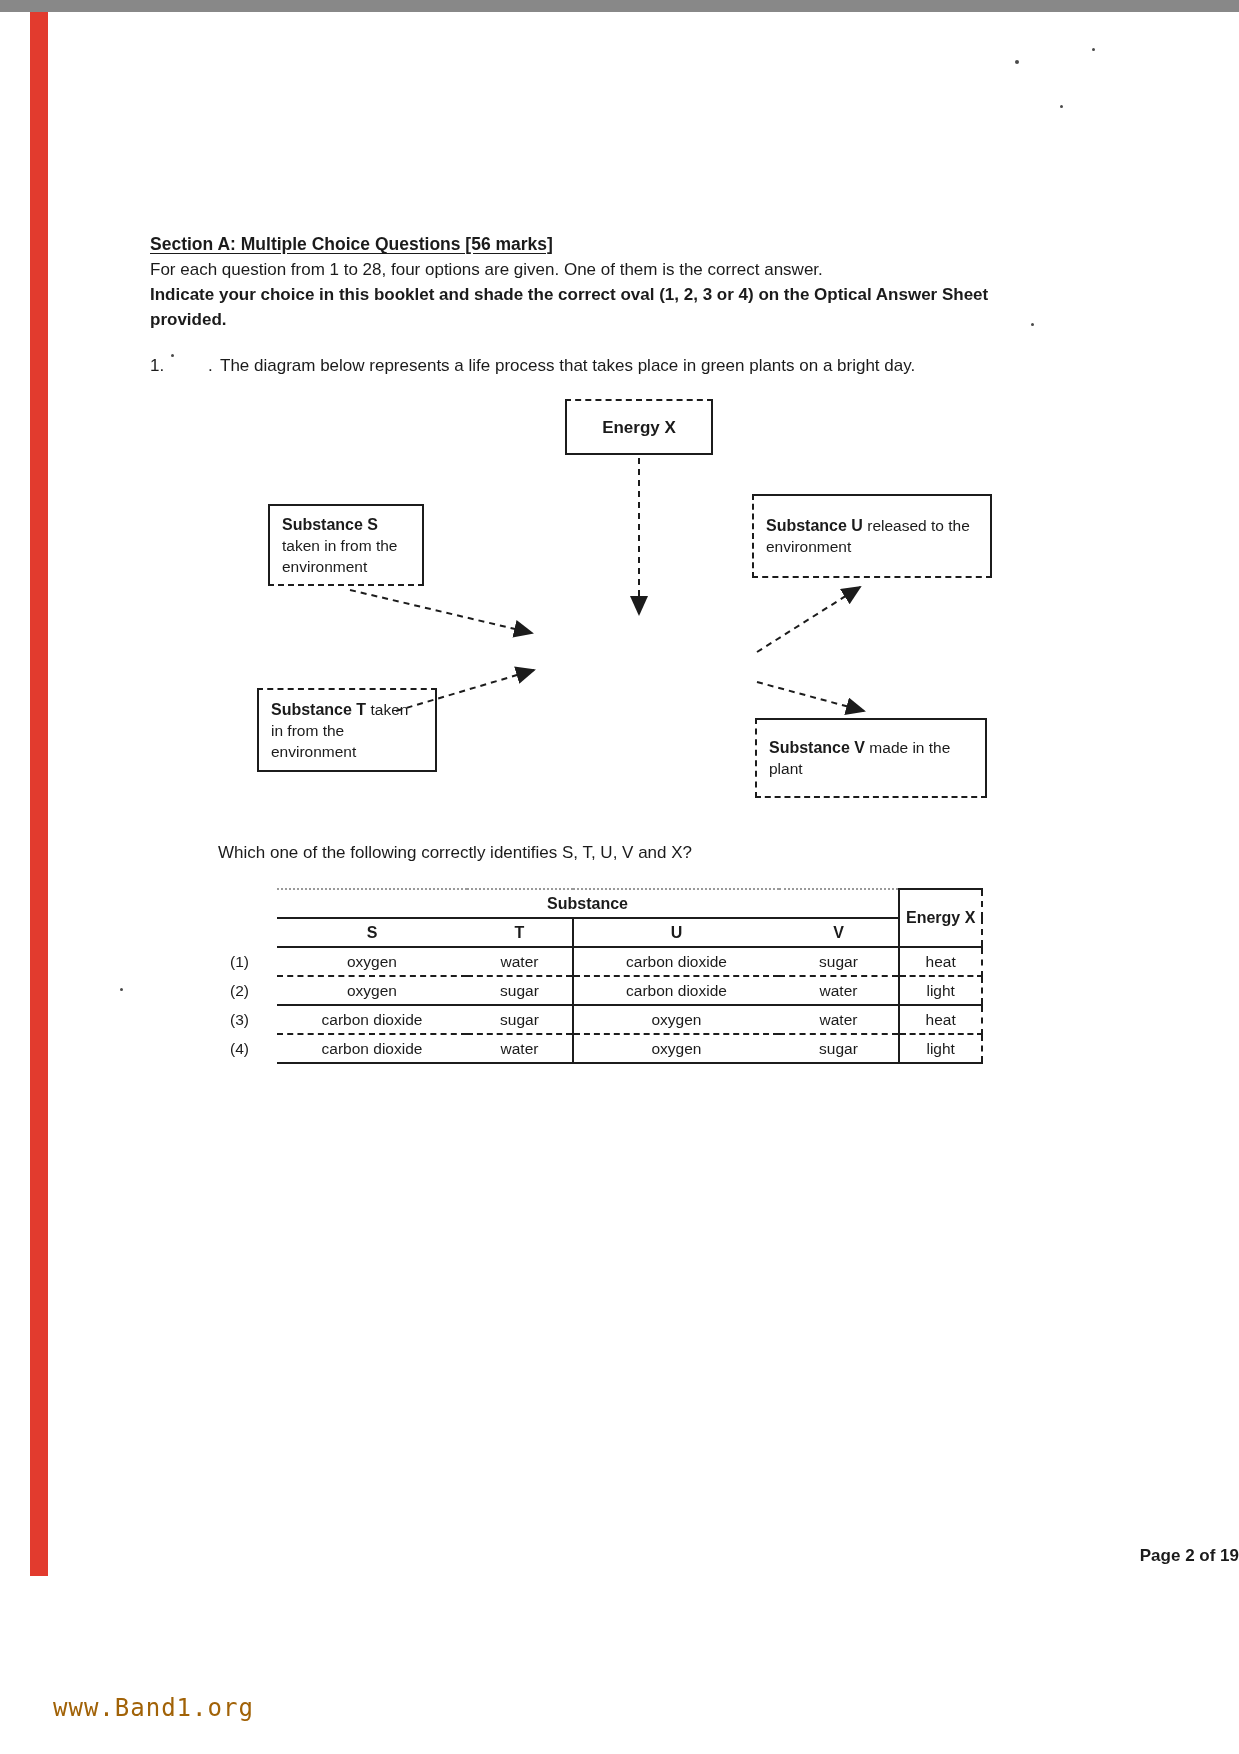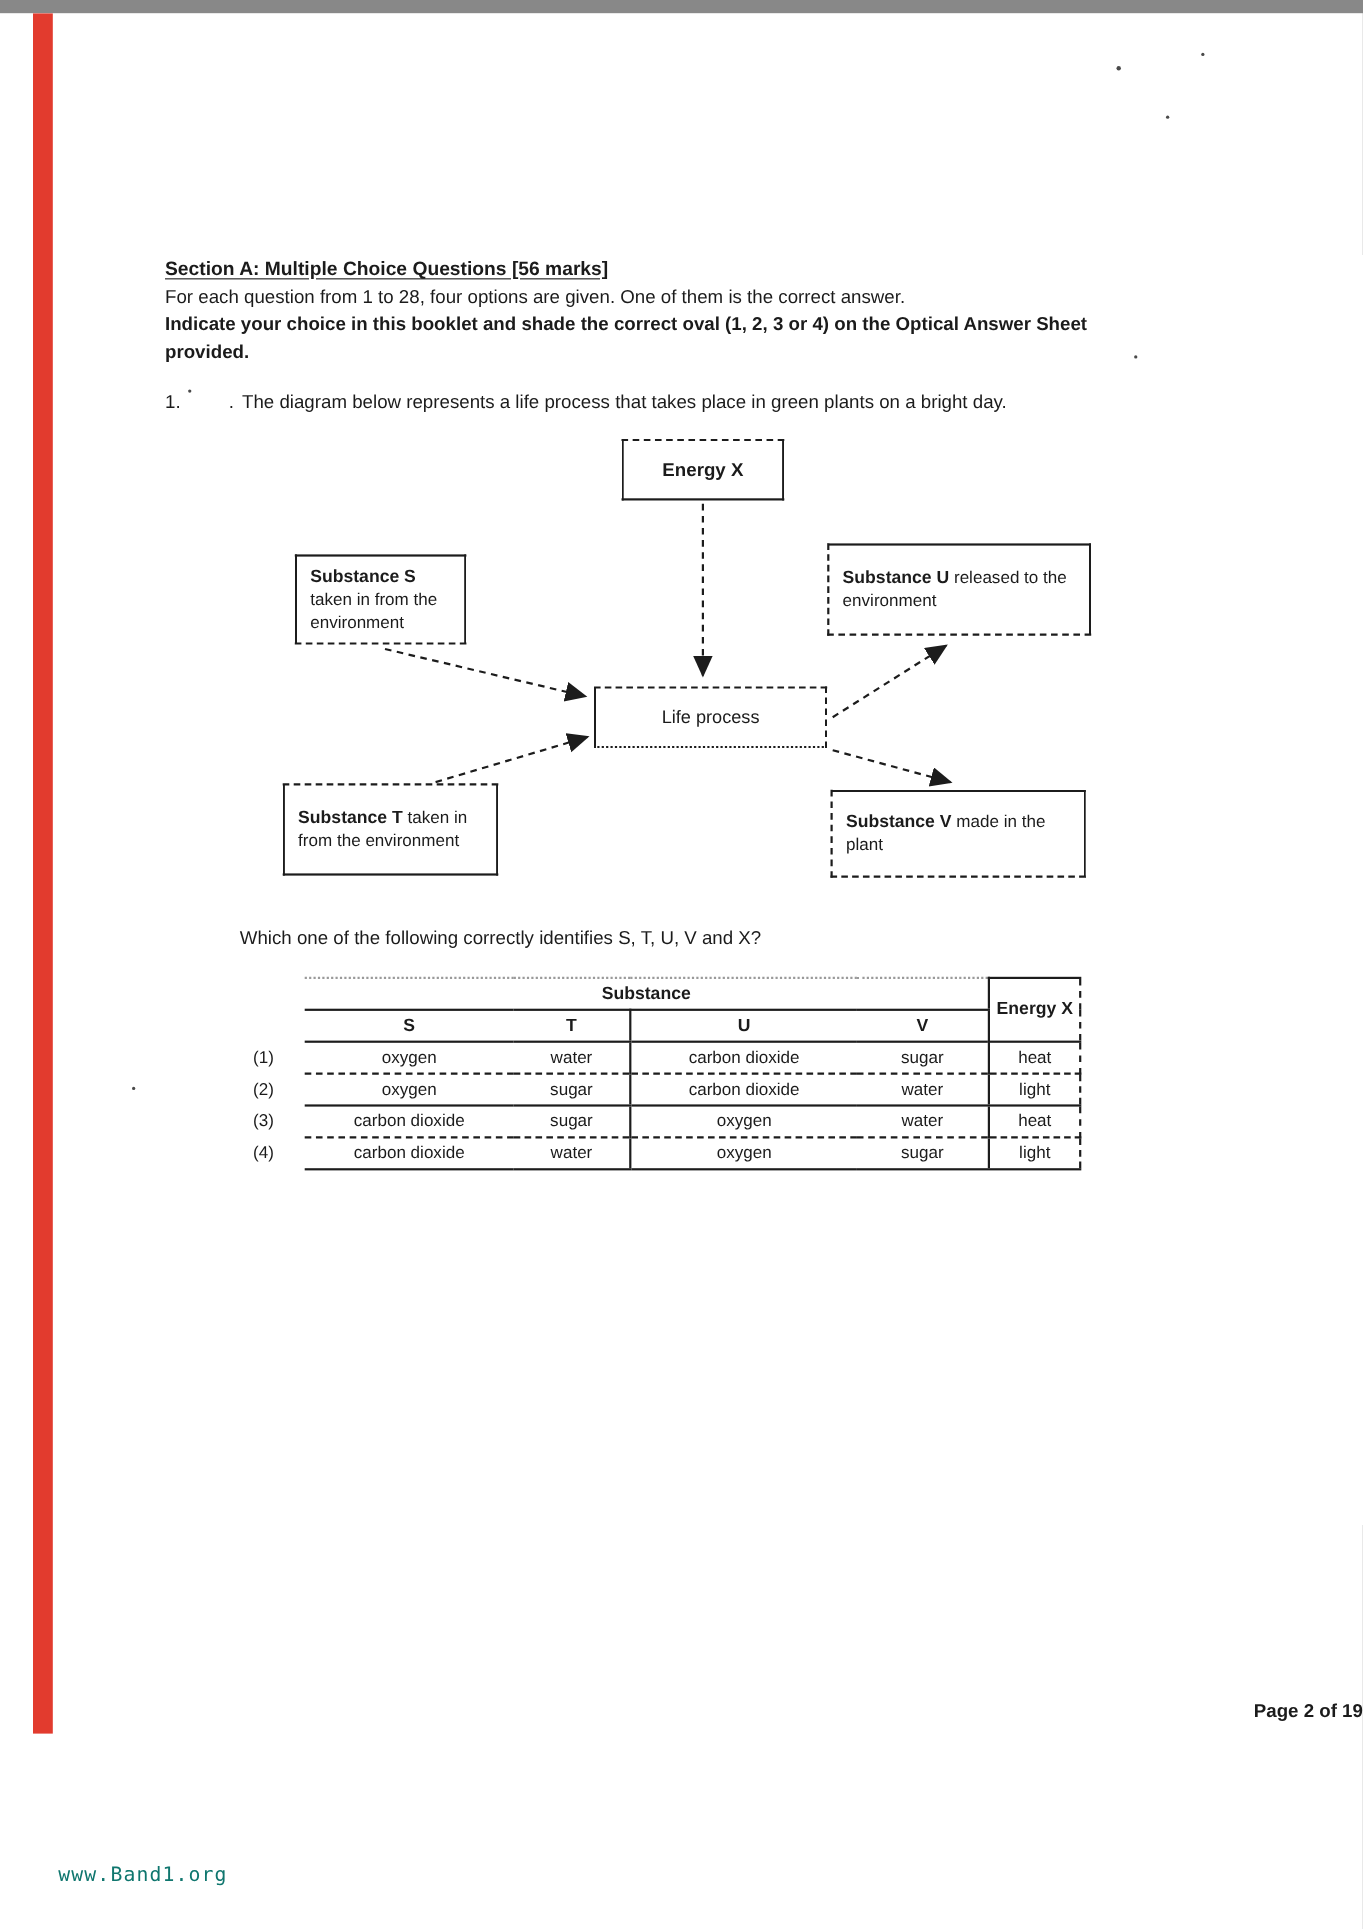--- a/index.html
+++ b/index.html
@@ -31,21 +31,21 @@
   
   .dbox{position:absolute;border:2px solid #1c1c1c;box-sizing:border-box;
         display:flex;align-items:center;justify-content:center;text-align:left;
         font-size:15.5px;line-height:21px;background:#fff;}
   .dbox .pad{padding:4px 12px;}
   .dbox b{font-size:16px;}
   #d-energy{left:565px;top:387px;width:148px;height:56px;border-top-style:dashed;font-weight:bold;font-size:17px;}
   #d-s{left:268px;top:492px;width:156px;height:82px;border-bottom-style:dashed;}
   #d-u{left:752px;top:482px;width:240px;height:84px;border-left-style:dashed;border-bottom-style:dashed;}
   #d-lp{left:540px;top:612px;width:212px;height:56px;border-top-style:dashed;border-bottom-style:dotted;border-right-style:dashed;font-size:16.5px;}
-  #d-t{left:257px;top:700px;width:196px;height:84px;border-top-style:dashed;}
+  #d-t{left:257px;top:676px;width:180px;height:84px;border-top-style:dashed;}
   #d-v{left:755px;top:706px;width:232px;height:80px;border-left-style:dashed;border-bottom-style:dashed;}
 
   .arrows{position:absolute;left:0;top:0;width:1239px;height:1754px;pointer-events:none;}
 
   .which{position:absolute;left:218px;top:831px;font-size:17px;text-align:center;}
 
   
   .qtable{position:absolute;left:230px;top:876px;border-collapse:collapse;font-size:15.5px;}
   .qtable td,.qtable th{padding:0 6px;height:27px;text-align:center;vertical-align:middle;}
   .qtable .lblcol{width:41px;border:none;text-align:left;padding-left:0;}
@@ -53,21 +53,21 @@
   .grp{border-top:2px dotted #9a9a9a;border-bottom:2px solid #1c1c1c;font-size:16px;}
   .hdr{border-bottom:2px solid #1c1c1c;font-size:16px;}
   .divL{border-left:2px solid #1c1c1c;}
   .exh{border:2px solid #1c1c1c;border-right-style:dashed;font-size:16px;}
   .exc{border-left:2px solid #1c1c1c;border-right:2px dashed #1c1c1c;}
   .r-dash td{border-bottom:2px dashed #1c1c1c;}
   .r-solid td{border-bottom:2px solid #1c1c1c;}
   .qtable td.lblcol{border:none;}
 
   .footer{position:absolute;left:0;top:1534px;width:1239px;text-align:right;font-size:17px;font-weight:bold;}
-  .watermark{position:absolute;left:53px;top:1682px;font-family:"DejaVu Sans Mono", monospace;font-size:18px;color:#0f766e;letter-spacing:1px;}
+  .watermark{position:absolute;left:53px;top:1682px;font-family:"DejaVu Sans Mono", monospace;font-size:24px;color:#a16207;letter-spacing:1px;}
 
   .dot{position:absolute;background:#4a4a4a;border-radius:50%;}
 </style>
 </head>
 <body>
 
 <div class="page">
 
   <div class="stripe" style="background: rgb(226, 59, 46);"></div>
 
@@ -94,23 +94,20 @@
     </div>
   </div>
 
   <div class="dbox" id="d-u">
     <div class="pad">
       <b>Substance U</b>
       <span>released to the environment</span>
     </div>
   </div>
 
-  <div class="dbox" id="d-lp">
-    <span>Life process</span>
-  </div>
 
   <div class="dbox" id="d-t">
     <div class="pad">
       <b>Substance T</b>
       <span>taken in from the environment</span>
     </div>
   </div>
 
   <div class="dbox" id="d-v">
     <div class="pad">

